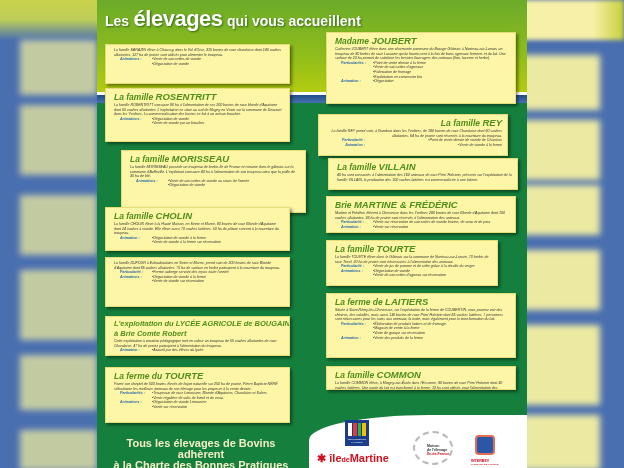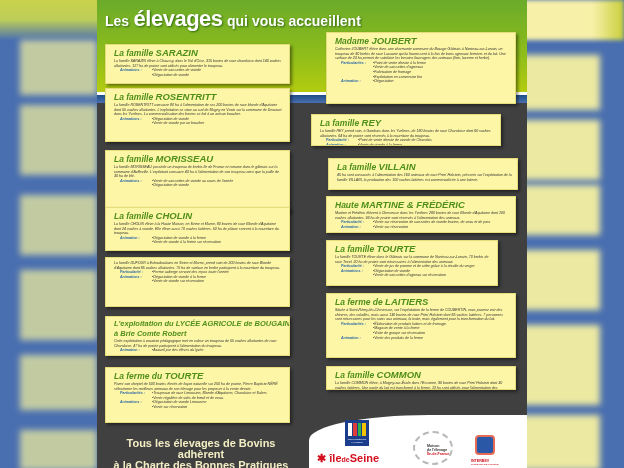--- a/index.html
+++ b/index.html
@@ -7,21 +7,21 @@
   body { background: #4b6eab; font-family: "Liberation Sans", sans-serif; position: relative; }
 
   
   .side { position: absolute; top: 0; height: 468px; }
   .side-left { left: 0; width: 97px; background: linear-gradient(180deg, #c9d24a 0px, #bccd5a 20px, #4a6fb0 40px, #4a6fb0 468px); }
   .side-left .ghost { position: absolute; left: 20px; width: 77px; background: #d8dba0; opacity: 0.85; filter: blur(3px); }
   .side-right { right: 0; width: 104px; background: #4a6fb0; }
   .side-right .ghost { position: absolute; left: 0; width: 80px; background: #ece9a2; filter: blur(3px); }
   .side-right .top { position:absolute; left:0; top:0; width:104px; height:40px; background: linear-gradient(90deg,#f7f0a8 0,#f7f0a8 70%,#c8cf3a 100%); filter: blur(2px); }
 
-  .poster { position: absolute; left: 97px; top: 0; width: 430px; height: 468px; background: #404040; overflow: hidden; }
+  .poster { position: absolute; left: 97px; top: 0; width: 430px; height: 468px; background: #15803d; overflow: hidden; }
   .poster .green { position: absolute; left: 0; top: 0; width: 430px; height: 92px; background: linear-gradient(180deg, #6bab2a 0%, #8fbd1a 60%, #b4cc10 100%); }
   .poster .whiteline { position: absolute; left: 0; top: 92px; width: 430px; height: 3px; background: #ffffff; }
   .poster .blue-band { position: absolute; left: 0; top: 95px; width: 430px; height: 8px; background: linear-gradient(180deg,#1f4f87,#4a6fb0); }
 
   .title { position: absolute; left: 8px; top: 6px; color: #fff; font-family: "Liberation Sans", sans-serif; font-weight: bold; text-shadow: 1px 1px 2px rgba(0,60,0,0.6); white-space: nowrap; }
   .title .t1, .title .t3 { font-size: 14px; }
   .title .t2 { font-size: 22px; letter-spacing: -0.5px; }
 
   .card { position: absolute; background: #fdf6a6; border: 1px solid #e5dc7a; box-shadow: 2px 2px 3px rgba(0,0,0,0.45); padding: 3px 5px 16px 8px; overflow: hidden; }
   .card h3 { color: #4f8f1a; font-style: italic; font-weight: bold; font-size: 8.5px; line-height: 10px; margin-bottom: 1px; white-space: nowrap; }
@@ -71,21 +71,20 @@
   <div class="whiteline"></div>
   <div class="blue-band"></div>
 
   <div class="title">
     <span class="t1">Les</span>
     <span class="t2">élevages</span>
     <span class="t3">qui vous accueillent</span>
   </div>
 
   <div class="card" style="left:8px;top:44px;width:185px;height:40px;">
-    <h3><span>La famille</span> <span class="big">SARAZIN</span></h3>
     <p>La famille SARAZIN élève à Chaussy, dans le Val d'Oise, 315 bovins de race charolaise dont 140 vaches allaitantes. 127 ha de prairie sont utilisés pour alimenter le troupeau.</p>
     <div class="row">
         <span class="k">Animations :</span>
         <span class="v">•Vente de caissettes de viande</span>
       </div>
     <div class="row">
         <span class="k"></span>
         <span class="v">•Dégustation de viande</span>
       </div>
   </div>
@@ -96,21 +95,21 @@
     <div class="row">
         <span class="k">Animations :</span>
         <span class="v">•Dégustation de viande</span>
       </div>
     <div class="row">
         <span class="k"></span>
         <span class="v">•Vente de viande par un boucher</span>
       </div>
   </div>
 
-  <div class="card" style="left:8px;top:150px;width:185px;height:63px;">
+  <div class="card" style="left:24px;top:150px;width:185px;height:63px;">
     <h3><span>La famille</span> <span class="big">MORISSEAU</span></h3>
     <p>La famille MORISSEAU possède un troupeau de brebis Île de France et romane dans le gâtinais sur la commune d'Auffeville. L'exploitant consacre 43 ha à l'alimentation de son troupeau ainsi que la paille de 30 ha de blé.</p>
     <div class="row">
         <span class="k">Animations :</span>
         <span class="v">•Vente de caissettes de viande au cours de l'année</span>
       </div>
     <div class="row">
         <span class="k"></span>
         <span class="v">•Dégustation de viande</span>
       </div>
@@ -194,40 +193,40 @@
     <div class="row">
         <span class="k"></span>
         <span class="v">•Exploitation en conversion bio</span>
       </div>
     <div class="row">
         <span class="k">Animation :</span>
         <span class="v">•Dégustation</span>
       </div>
   </div>
 
-  <div class="card" style="left:214px;top:114px;width:190px;height:32px;">
+  <div class="card" style="left:221px;top:114px;width:190px;height:42px;text-align:right;">
     <h3><span>La famille</span> <span class="big">REY</span></h3>
     <p>La famille REY prend soin, à Gambais dans les Yvelines, de 180 bovins de race Charolaise dont 60 vaches allaitantes. 64 ha de prairie sont réservés à la nourriture du troupeau.</p>
     <div class="row">
         <span class="k">Particularité :</span>
         <span class="v">•Point de vente directe de viande de Charolais</span>
       </div>
     <div class="row">
         <span class="k">Animation :</span>
         <span class="v">•Vente de viande à la ferme</span>
       </div>
   </div>
 
   <div class="card" style="left:231px;top:158px;width:190px;height:32px;">
     <h3><span>La famille</span> <span class="big">VILLAIN</span></h3>
     <p>45 ha sont consacrés à l'alimentation des 160 animaux de race Prim' Holstein, présents sur l'exploitation de la famille VILLAIN, la production des 100 vaches laitières est commercialisée à une laiterie.</p>
   </div>
 
   <div class="card" style="left:229px;top:196px;width:190px;height:37px;">
-    <h3><span>Haute</span> <span class="big">MARTINE &amp; FRÉDÉRIC</span></h3>
+    <h3><span>Brie</span> <span class="big">MARTINE &amp; FRÉDÉRIC</span></h3>
     <p>Martine et Frédéric élèvent à Chevreuse dans les Yvelines 280 bovins de race Blonde d'Aquitaine dont 100 vaches allaitantes. 93 ha de prairie sont réservés à l'alimentation des animaux.</p>
     <div class="row">
         <span class="k">Particularité :</span>
         <span class="v">•Vente sur réservation de caissettes de viande bovine, de veau et de porc</span>
       </div>
     <div class="row">
         <span class="k">Animation :</span>
         <span class="v">•Vente sur réservation</span>
       </div>
   </div>
@@ -287,21 +286,21 @@
   <div class="logos">
     <div class="logo-pp">
       <div class="bars">
         <span style="background:#ffffff"></span>
           <span style="background:#e23b3b"></span>
           <span style="background:#2fb24a"></span>
           <span style="background:#f2c200"></span>
       </div>
       <div class="lbl">LES PRODUITS LAITIERS</div>
     </div>
-    <div class="logo-idf">✱ <span>île</span><span class="de">de</span><span>Seine</span></div>
+    <div class="logo-idf">✱ <span>île</span><span class="de">de</span><span>Martine</span></div>
     <div class="logo-me">
       <div class="txt">
         <div>Maison</div>
         <div>de l'élevage</div>
         <div style="color:#d4101f">Île-de-France</div>
       </div>
     </div>
     <div class="logo-int"></div>
     <div class="logo-int-l">
       <div>INTERBEV</div>

